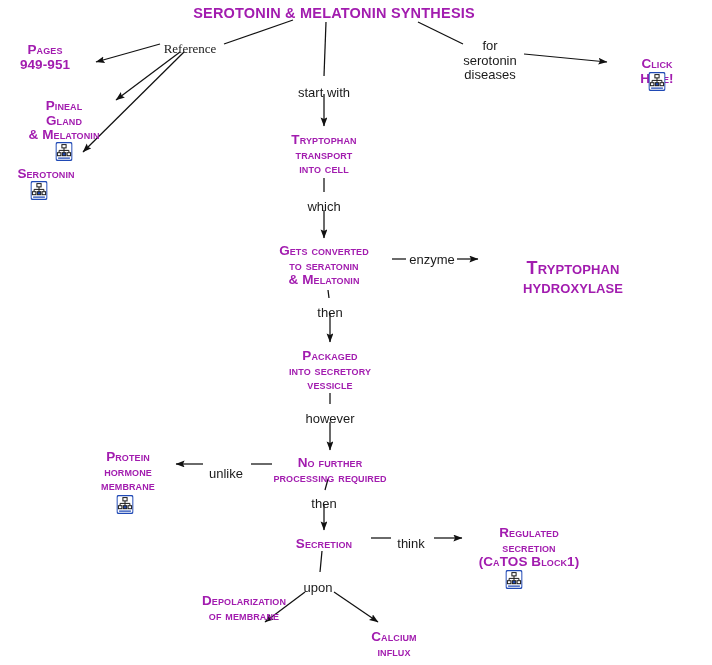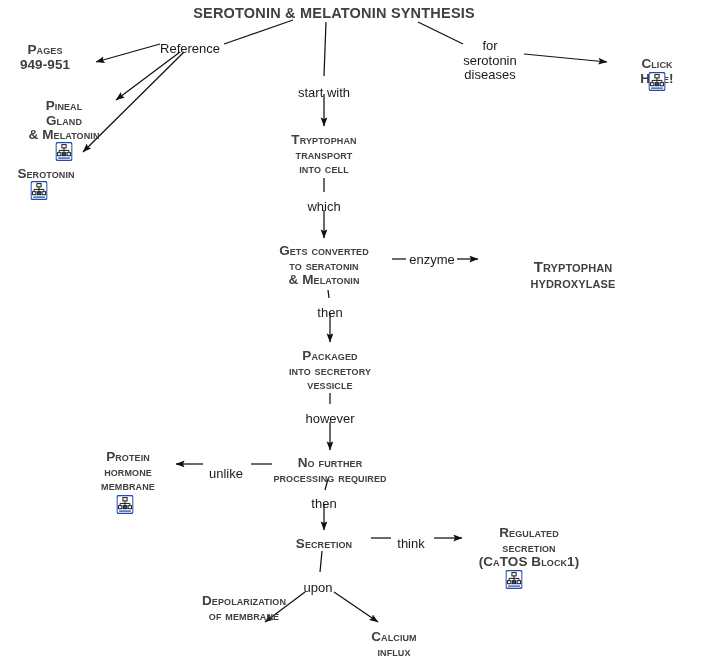--- a/index.html
+++ b/index.html
@@ -25,41 +25,41 @@
     position: absolute;
     left: 0; top: 0;
     width: 712px;
     height: 665px;
     pointer-events: none;
   }
 
   
   .node {
     position: absolute;
-    color: #404040;
+    color: #a21caf;
     font-family: "Liberation Sans", sans-serif;
     font-weight: bold;
     font-variant: small-caps;
     text-align: center;
     line-height: 1.08;
     letter-spacing: 0.1px;
     white-space: pre-line;
     transform: translateX(-50%);
   }
   .node .lbl { display: block; }
 
   
   .node.title {
     font-variant: normal;
     text-transform: uppercase;
     font-size: 14.5px;
     letter-spacing: 0.2px;
   }
   .node.big   { font-size: 13.5px; }
-  .node.med   { font-size: 15px; }
+  .node.med   { font-size: 18px; }
 
   
   .link-label {
     position: absolute;
     color: #1a1a1a;
     font-family: "Liberation Sans", sans-serif;
     font-size: 13px;
     font-weight: normal;
     text-align: center;
     line-height: 1.12;
@@ -211,21 +211,21 @@
           <rect x="1.9" y="10.7" width="3.5" height="3" fill="#ffffff" stroke="#1a1a1a" stroke-width="1"></rect>
           <rect x="6.8" y="10.7" width="3.5" height="3" fill="#1f49b5" stroke="#1a1a1a" stroke-width="1"></rect>
           <rect x="11.6" y="10.7" width="3.5" height="3" fill="#ffffff" stroke="#1a1a1a" stroke-width="1"></rect>
           <path d="M2.6,16.1 L14.4,16.1" stroke="#1f49b5" stroke-width="1.2"></path>
         </svg>
       </div>
       <div class="node big" style="left: 244px; top: 594px;"><span class="lbl">Depolarization
 of membrane</span></div>
       <div class="node big" style="left: 394px; top: 630px;"><span class="lbl">Calcium
 influx</span></div>
-      <div class="link-label" style="left: 190px; top: 42px;">Reference</div>
+      <div class="link-label" style="left: 190px; top: 42px; font-family: Liberation Serif, serif;">Reference</div>
       <div class="link-label" style="left: 490px; top: 39px;">for
 serotonin
 diseases</div>
       <div class="link-label" style="left: 324px; top: 86px;">start with</div>
       <div class="link-label" style="left: 324px; top: 200px;">which</div>
       <div class="link-label" style="left: 432px; top: 253px;">enzyme</div>
       <div class="link-label" style="left: 330px; top: 306px;">then</div>
       <div class="link-label" style="left: 330px; top: 412px;">however</div>
       <div class="link-label" style="left: 226px; top: 467px;">unlike</div>
       <div class="link-label" style="left: 324px; top: 497px;">then</div>

